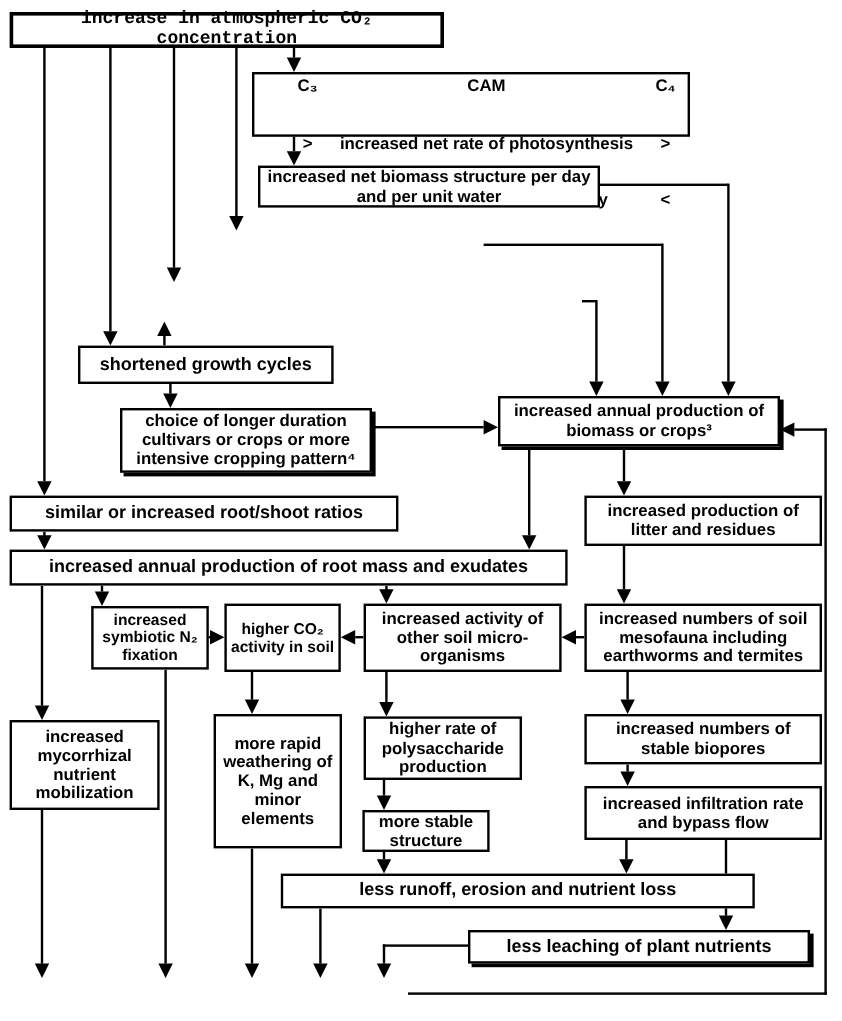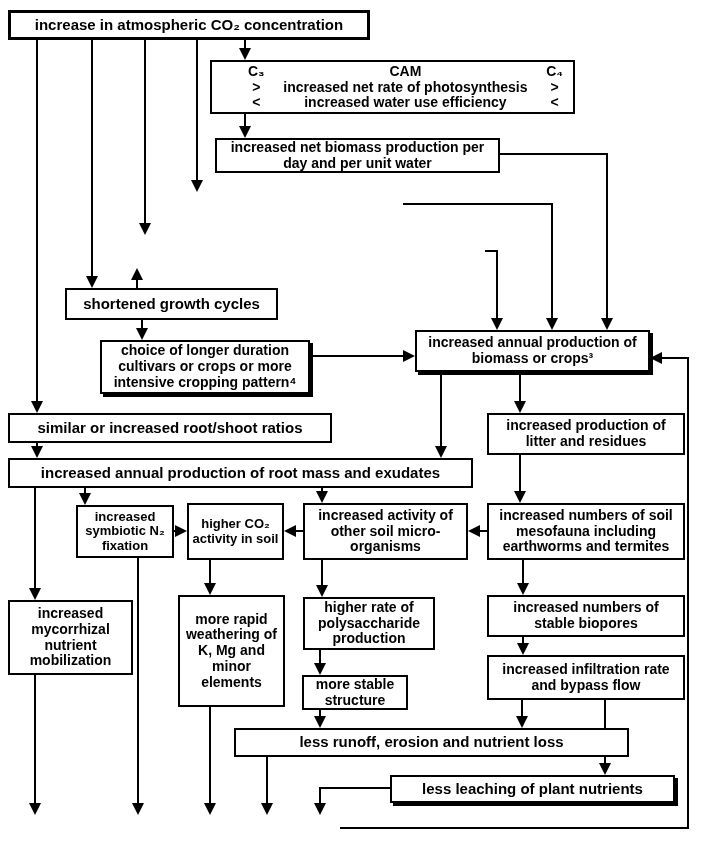--- a/index.html
+++ b/index.html
@@ -7,32 +7,32 @@
     position:relative;width:702px;height:851px;background:#ffffff;
     font-family:"Liberation Sans","DejaVu Sans",sans-serif;color:#000;
     overflow:hidden;
   }
   .node{
     position:absolute;border:2px solid #000;background:#fff;
     display:flex;align-items:center;justify-content:center;text-align:center;
     font-size:14px;font-weight:bold;line-height:1.12;box-sizing:border-box;
     padding:1px 3px;z-index:2;
   }
-  .thick{border-width:3px;}
+  .thick{border-width:3px;font-family:Liberation Mono, monospace;}
   .shadow{box-shadow:3px 3px 0 #000;}
   .fs15{font-size:15px;}
   .fs13{font-size:13px;}
   .ln{position:absolute;background:#000;z-index:1;}
   .ar{position:absolute;width:0;height:0;z-index:1;}
   .ar.down{border-left:6px solid transparent;border-right:6px solid transparent;border-top:12px solid #000;}
   .ar.up{border-left:6px solid transparent;border-right:6px solid transparent;border-bottom:12px solid #000;}
   .ar.left{border-top:6px solid transparent;border-bottom:6px solid transparent;border-right:12px solid #000;}
   .ar.right{border-top:6px solid transparent;border-bottom:6px solid transparent;border-left:12px solid #000;}
   .cam{justify-content:space-between;align-items:stretch;padding:2px 10px;}
-  .cam-col{display:flex;flex-direction:column;justify-content:space-between;align-items:center;}
+  .cam-col{display:flex;flex-direction:column;justify-content:space-between;align-items:center;gap:32px;}
   .cam-left{margin-left:26px;}
   .cam-right{align-items:center;}
   .cam-center{flex:1;white-space:nowrap;}
 </style>
 </head>
 <body>
 
 <div id="canvas">
 
   <div class="ln" style="left:36px;top:40px;width:2px;height:361px"></div>
@@ -161,21 +161,21 @@
       <span>increased water use efficiency</span>
     </div>
     <div class="cam-col cam-right">
       <span>C₄</span>
       <span>&gt;</span>
       <span>&lt;</span>
     </div>
   </div>
 
   <div class="node" style="left:215px;top:138px;width:285px;height:35px">
-    <span>increased net biomass production per day and per unit water</span>
+    <span>increased net biomass structure per day and per unit water</span>
   </div>
 
 
 
   <div class="node fs15" style="left:65px;top:288px;width:213px;height:32px">
     <span>shortened growth cycles</span>
   </div>
 
   <div class="node shadow" style="left:100px;top:340px;width:210px;height:54px">
     <span>choice of longer duration cultivars or crops or more intensive cropping pattern⁴</span>

